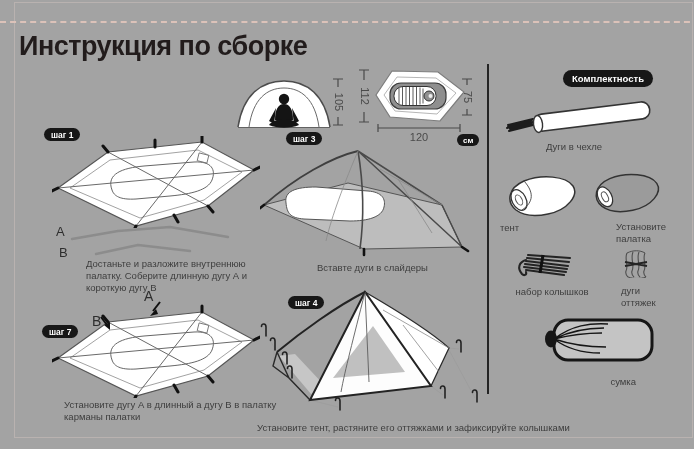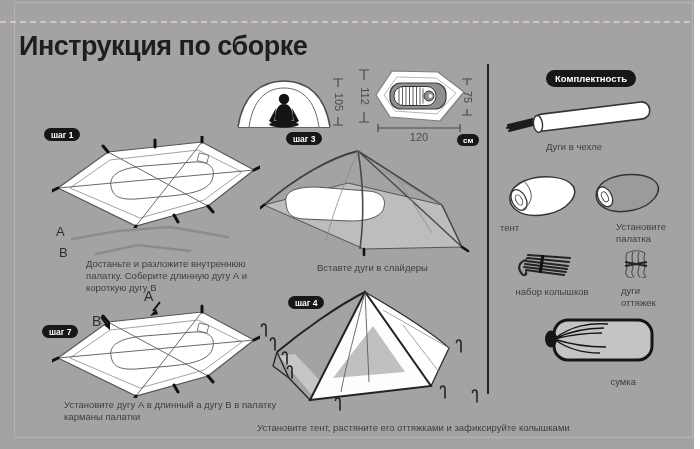--- a/index.html
+++ b/index.html
@@ -10,21 +10,21 @@
   .frame{position:absolute;left:14px;top:2px;width:677px;height:434px;border:1px solid #b9b2b0;}
   .dashed-top{position:absolute;left:0;top:21px;width:700px;height:0;border-top:2px dashed #dcc2b9;}
   .title{position:absolute;left:19px;top:31px;font-size:27px;font-weight:bold;color:#221c1c;letter-spacing:-0.5px;}
   .badge{position:absolute;background:#171717;color:#fff;font-weight:bold;border-radius:7px;text-align:center;white-space:nowrap;}
   .badge.step{font-size:8.5px;padding:1.5px 7px;}
   #badge1{left:44px;top:128px;}
   #badge2{left:42px;top:325px;}
   #badge3{left:286px;top:132px;}
   #badge4{left:288px;top:296px;}
   #badge-unit{left:457px;top:134px;font-size:8px;padding:1.5px 6px;border-radius:6px;}
-  #badge-kit{left:546px;top:70px;font-size:9.5px;padding:3px 9px;border-radius:9px;}
+  #badge-kit{left:563px;top:70px;font-size:9.5px;padding:3px 9px;border-radius:9px;}
   .caption{position:absolute;font-size:9.5px;line-height:1.25;color:#3d3d3d;}
   #cap1{left:86px;top:258px;width:180px;}
   #cap2{left:64px;top:399px;width:216px;}
   #cap3{left:281px;top:262px;width:210px;padding-left:36px;}
   #cap4{left:257px;top:422px;width:440px;}
   .pole-label{position:absolute;color:#2e2e2e;font-size:13px;}
   #lblA1{left:56px;top:224px;}
   #lblB1{left:59px;top:245px;}
   #lblA2{left:144px;top:288px;font-size:14px;}
   #lblB2{left:92px;top:313px;font-size:14px;}

